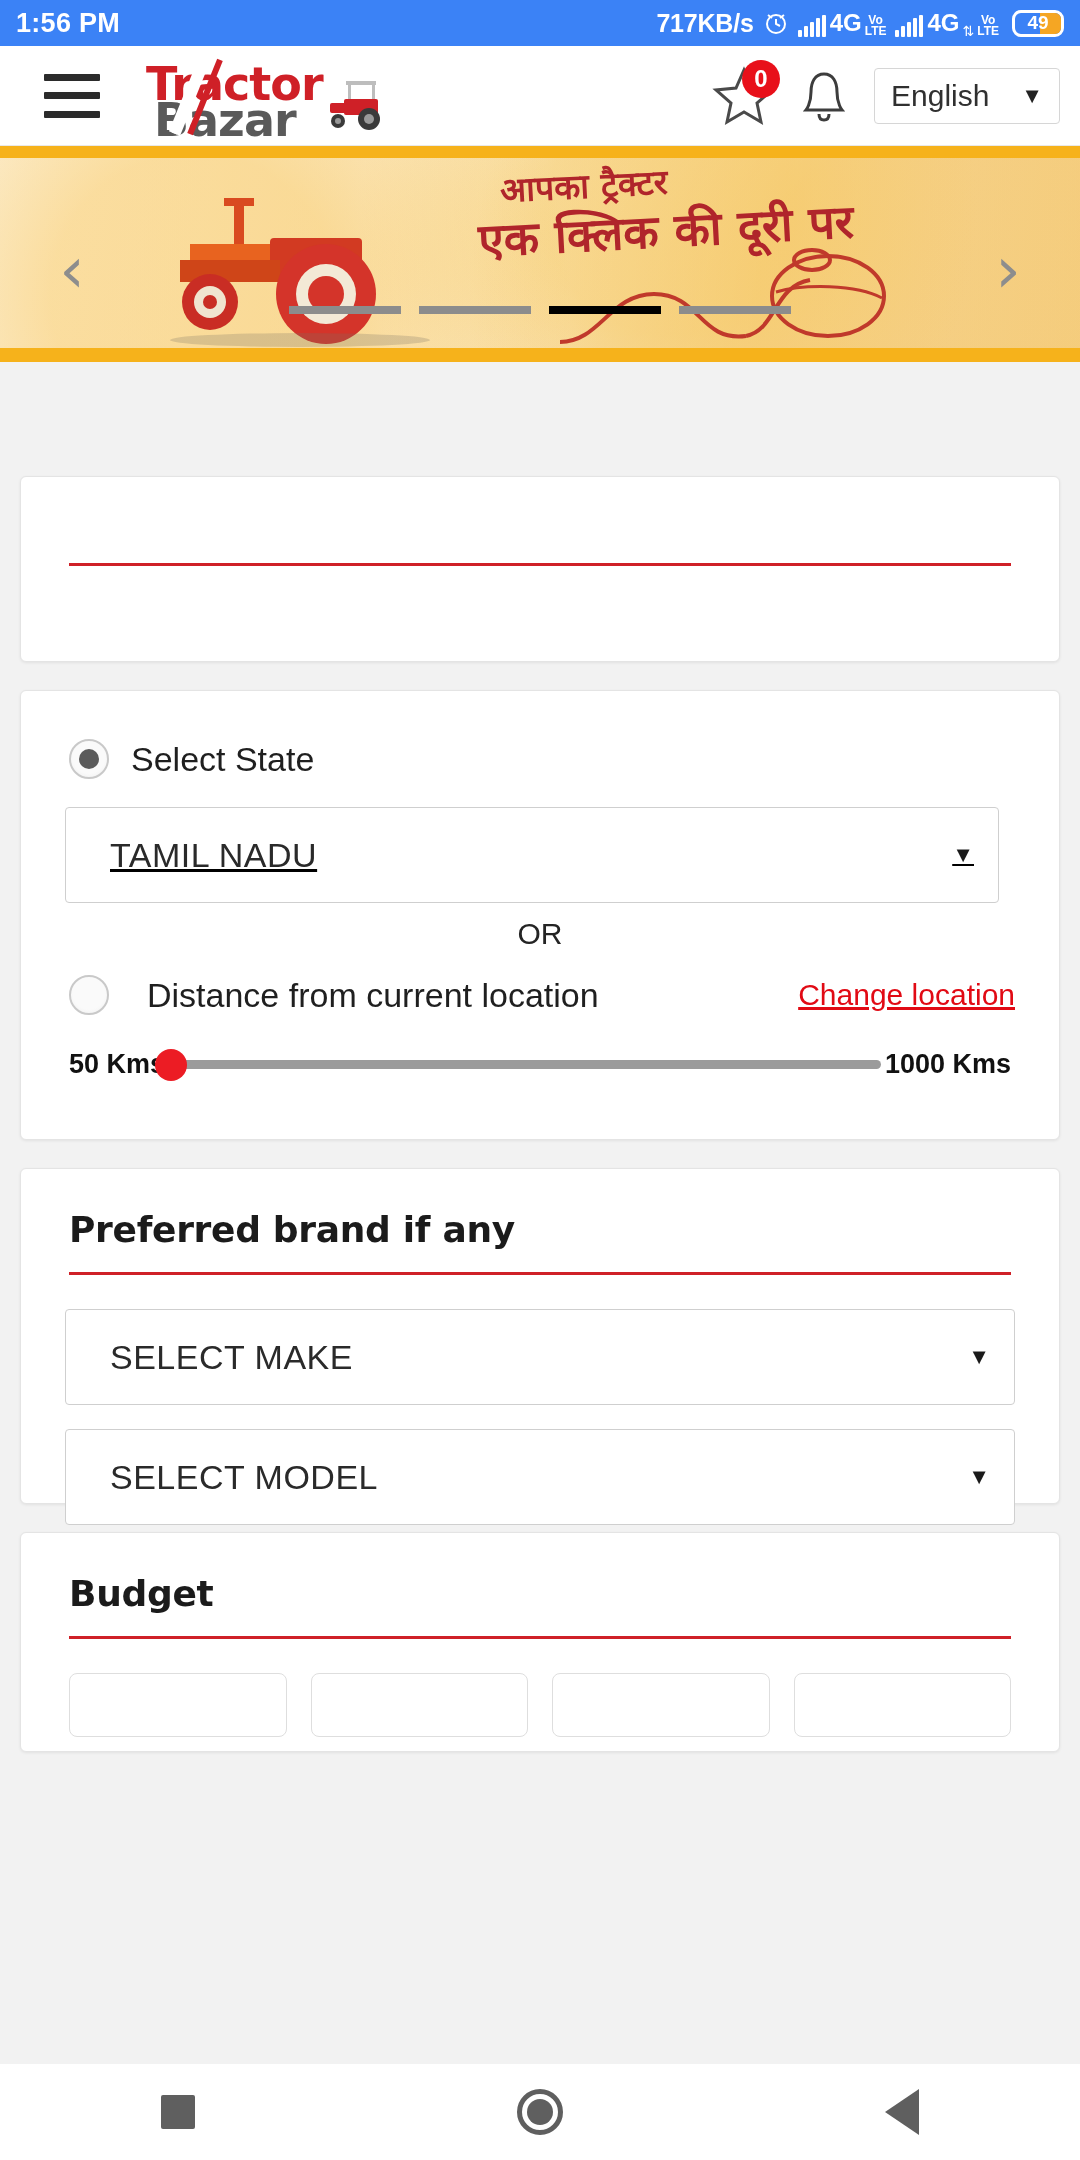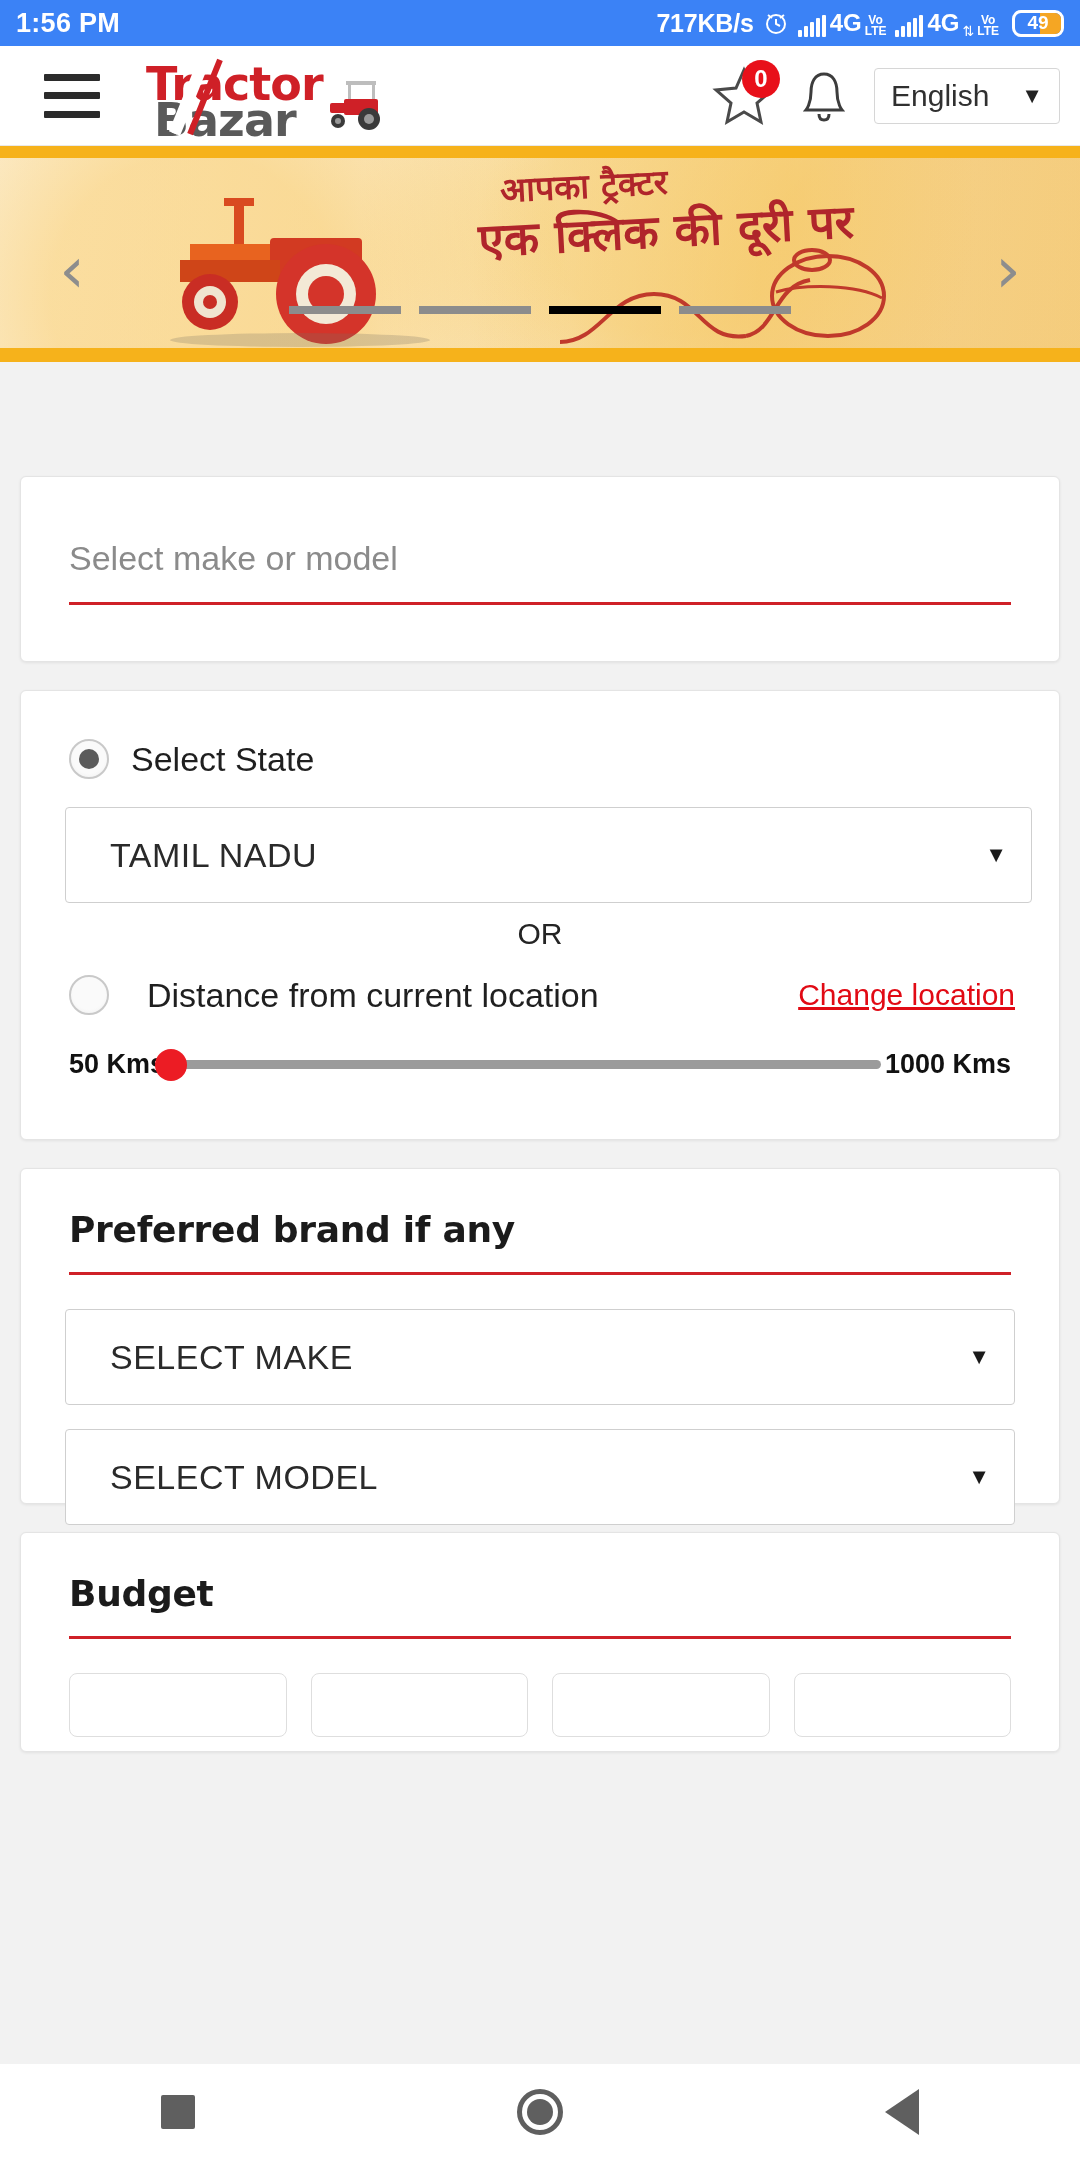--- a/index.html
+++ b/index.html
@@ -306,32 +306,31 @@
     <div class="dots">
       <i></i>
       <i></i>
       <i class="on"></i>
       <i></i>
     </div>
   </div>
 
   <div class="card search-card">
     <div class="search-inner">
-      <div class="search-ph">Select make or model</div>
       <div class="search-rule"></div>
     </div>
   </div>
 
   <div class="card state-card" style="top:690px; height:450px;">
     <div class="radio-row" style="padding: 48px 0 0 48px;">
       <span class="radio on"></span>
       <span class="radio-label">Select State</span>
     </div>
 
-    <div style="padding: 28px 27px 0 44px;">
+    <div style="padding: 28px 60px 0 44px; text-decoration: underline;">
       <div class="selectbox">
         <span class="v">TAMIL NADU</span>
         <span class="caret">▼</span>
       </div>
     </div>
 
     <div class="or" style="padding-top: 14px;">OR</div>
 
     <div class="radio-row" style="padding: 24px 44px 0 48px; gap: 16px;">
       <span class="radio"></span>

